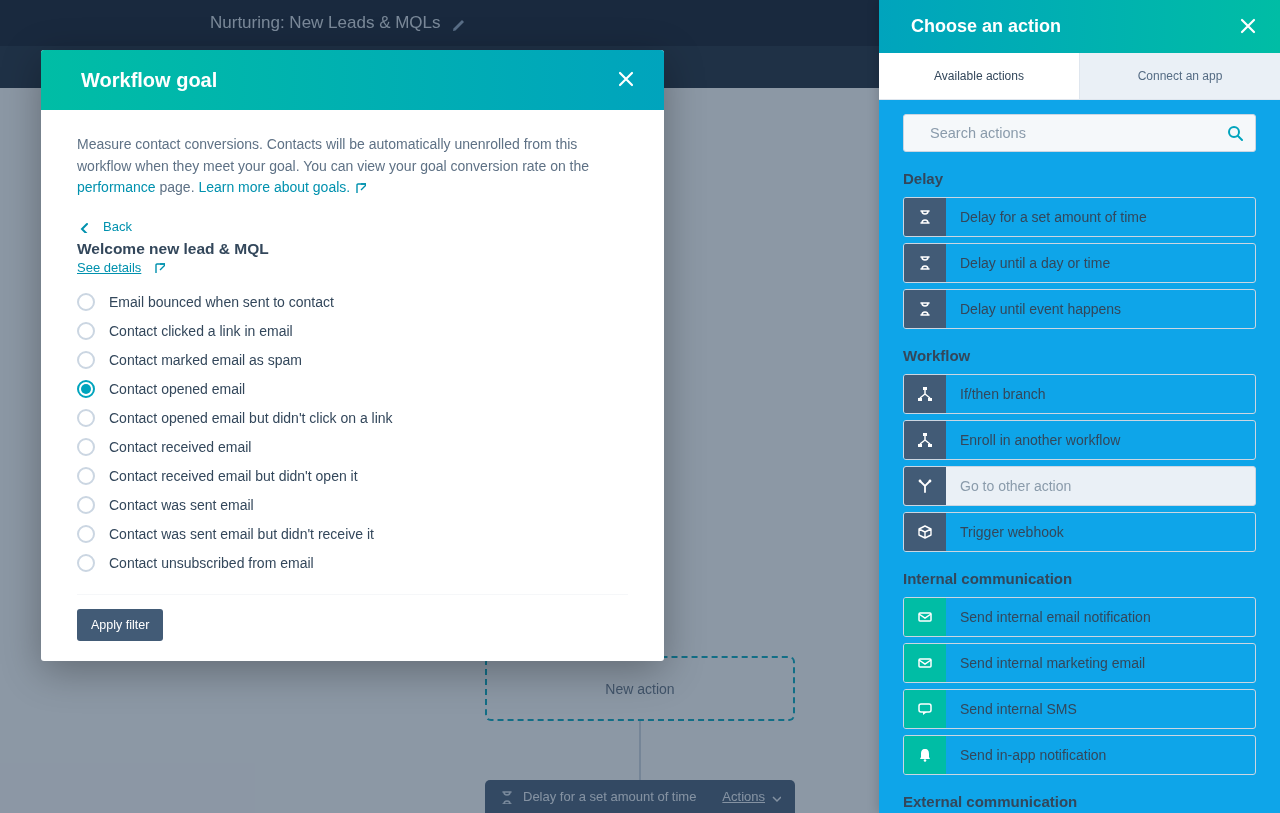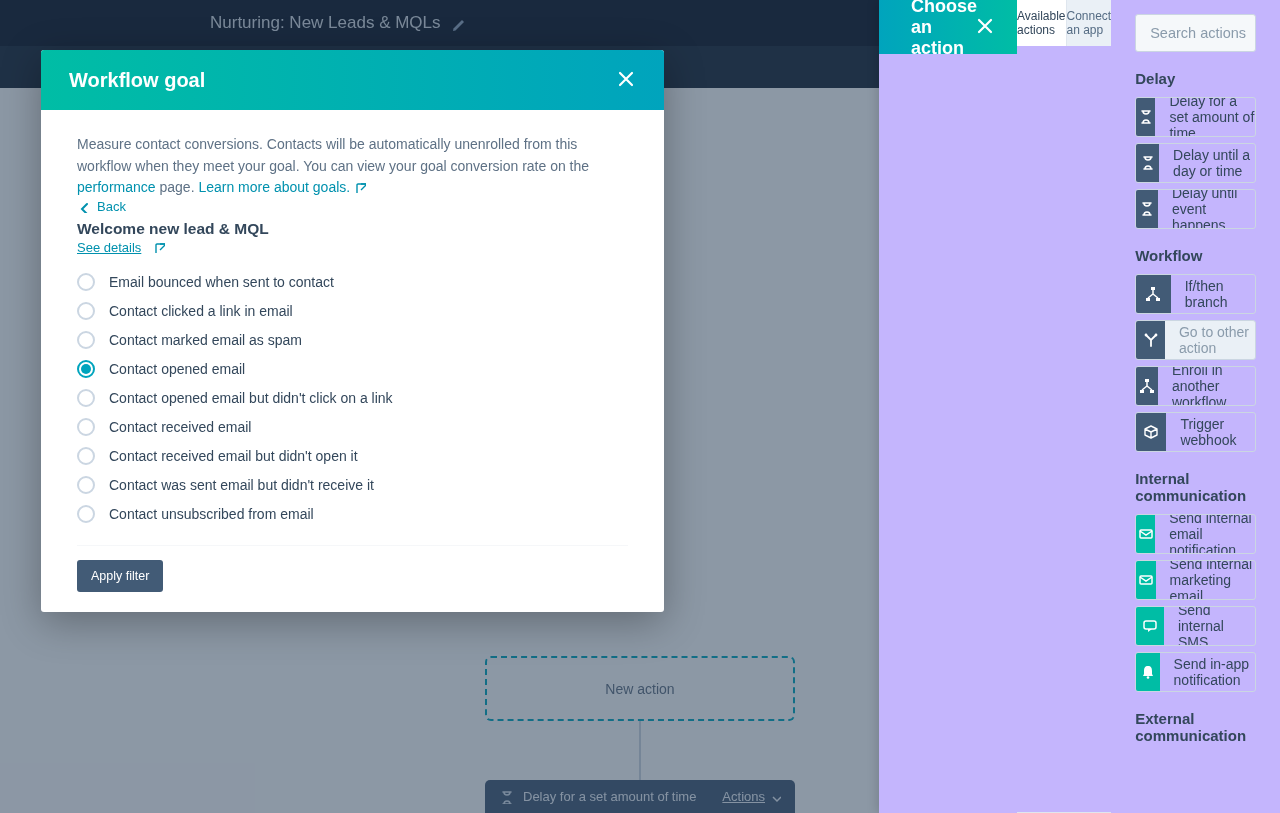--- a/index.html
+++ b/index.html
@@ -58,25 +58,25 @@
     width:623px;background:#fff;border-radius:3px;
     box-shadow:0 10px 40px rgba(0,0,0,0.3);
     overflow:hidden;
   }
   .modal-head{
     height:60px;
     background:linear-gradient(90deg,#00bda5,#00a4bd);
     color:#fff;display:flex;align-items:center;padding:0 28px;
     justify-content:space-between;
   }
-  .modal-head h2{margin:0;font-size:20px;font-weight:600;}
+  .modal-head h2{margin:12px;font-size:20px;font-weight:600;}
   .modal-body{padding:24px 36px 4px 36px;}
   .desc{line-height:1.55;color:#5e7185;}
   .desc a{color:var(--link);text-decoration:none;}
-  .back{color:var(--link);display:inline-flex;align-items:center;gap:8px;font-size:13px;margin-top:0;font-weight:500;}
+  .back{color:var(--link);display:inline-flex;align-items:center;gap:14px;font-size:13px;margin-top:20px;font-weight:500;}
   .goal-name{font-weight:600;font-size:15.5px;color:#33475b;margin-top:4px;}
   .see-details{color:var(--link);display:inline-flex;align-items:center;gap:12px;margin-top:2px;font-size:13px;}
   .radios{margin-top:18px;display:flex;flex-direction:column;gap:11px;}
   .radio{display:flex;align-items:center;gap:14px;cursor:pointer;}
   .rcircle{
     width:18px;height:18px;border:2px solid var(--border);border-radius:50%;
     display:inline-flex;align-items:center;justify-content:center;flex-shrink:0;
   }
   .radio.selected .rcircle{border-color:var(--teal);}
   .radio.selected .rcircle::after{content:"";width:10px;height:10px;background:var(--teal);border-radius:50%;}
@@ -85,39 +85,39 @@
   .modal-foot{padding:0 36px 20px 36px;}
   .apply{
     background:#425b76;color:#fff;border:none;border-radius:3px;
     padding:9px 14px;font-size:12.5px;cursor:pointer;
   }
   .x{cursor:pointer;display:inline-flex;}
 
   
   .panel{
     position:absolute;right:0;top:0;width:401px;height:813px;
-    background:#c4b5fd;box-shadow:-2px 0 10px rgba(0,0,0,0.15);
-    display:flex;flex-direction:row;
+    background:#0ea5e9;box-shadow:-2px 0 10px rgba(0,0,0,0.15);
+    display:flex;flex-direction:column;
   }
   .panel-head{
     height:54px;background:linear-gradient(90deg,#00a4bd,#00bda5);
     color:#fff;display:flex;align-items:center;justify-content:space-between;
     padding:0 22px 0 32px;
   }
   .panel-head h3{margin:0;font-size:18px;font-weight:600;}
   .tabs{display:flex;border-bottom:1px solid var(--panel-border);}
   .tab{flex:1;height:46px;display:flex;align-items:center;justify-content:center;font-size:12px;color:#33475b;cursor:pointer;}
   .tab.active{background:#fff;}
   .tab.inactive{background:var(--soft);color:#556c84;border-left:1px solid var(--panel-border);}
   .panel-body{padding:14px 24px 0 24px;overflow:hidden;}
   .search{
     display:flex;align-items:center;border:1px solid var(--border);border-radius:3px;
     height:38px;padding:0 12px;background:#f5f8fa;
   }
-  .search input{border:none;outline:none;flex:1;font-size:14.5px;color:#33475b;background:transparent;}
+  .search input{border:none;outline:none;flex:1;font-size:14.5px;color:#33475b;background:transparent;margin-left:12px;}
   .search input::placeholder{color:#8a9bab;}
   .cat{margin-top:18px;}
   .cat h4{margin:0 0 10px 0;font-size:15px;font-weight:600;color:#33475b;}
   .action{
     display:flex;align-items:center;border:1px solid var(--border);border-radius:3px;
     height:40px;margin-bottom:6px;overflow:hidden;cursor:pointer;
   }
   .action .aicon{
     width:42px;height:100%;display:flex;align-items:center;justify-content:center;
     color:#fff;
@@ -271,20 +271,24 @@
           <span class="rcircle"></span>
           <span class="lbl">Contact opened email but didn't click on a link</span>
         </div>
         <div class="radio">
           <span class="rcircle"></span>
           <span class="lbl">Contact received email</span>
         </div>
         <div class="radio">
           <span class="rcircle"></span>
           <span class="lbl">Contact received email but didn't open it</span>
+        </div>
+        <div class="radio">
+          <span class="rcircle"></span>
+          <span class="lbl">Contact was sent email</span>
         </div>
         <div class="radio">
           <span class="rcircle"></span>
           <span class="lbl">Contact was sent email but didn't receive it</span>
         </div>
         <div class="radio">
           <span class="rcircle"></span>
           <span class="lbl">Contact unsubscribed from email</span>
         </div>
       </div>
@@ -349,35 +353,35 @@
     <div class="cat">
       <h4>Workflow</h4>
       <div class="action">
         <div class="aicon ic-navy">
             <svg width="16" height="16">
               <use href="#i-branch"></use>
             </svg>
           </div>
         <div class="albl">If/then branch</div>
       </div>
+      <div class="action">
+        <div class="aicon ic-navy">
+            <svg width="16" height="16">
+              <use href="#i-branch"></use>
+            </svg>
+          </div>
+        <div class="albl">Enroll in another workflow</div>
+      </div>
       <div class="action disabled">
         <div class="aicon ic-navy">
             <svg width="16" height="16">
               <use href="#i-merge"></use>
             </svg>
           </div>
         <div class="albl">Go to other action</div>
-      </div>
-      <div class="action">
-        <div class="aicon ic-navy">
-            <svg width="16" height="16">
-              <use href="#i-branch"></use>
-            </svg>
-          </div>
-        <div class="albl">Enroll in another workflow</div>
       </div>
       <div class="action">
         <div class="aicon ic-navy">
             <svg width="16" height="16">
               <use href="#i-cube"></use>
             </svg>
           </div>
         <div class="albl">Trigger webhook</div>
       </div>
     </div>

